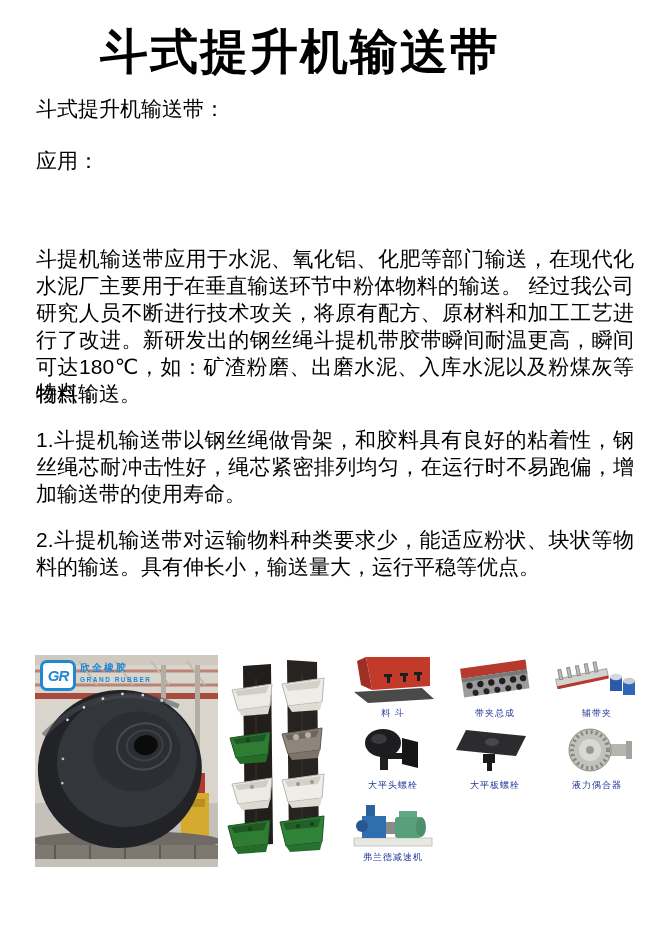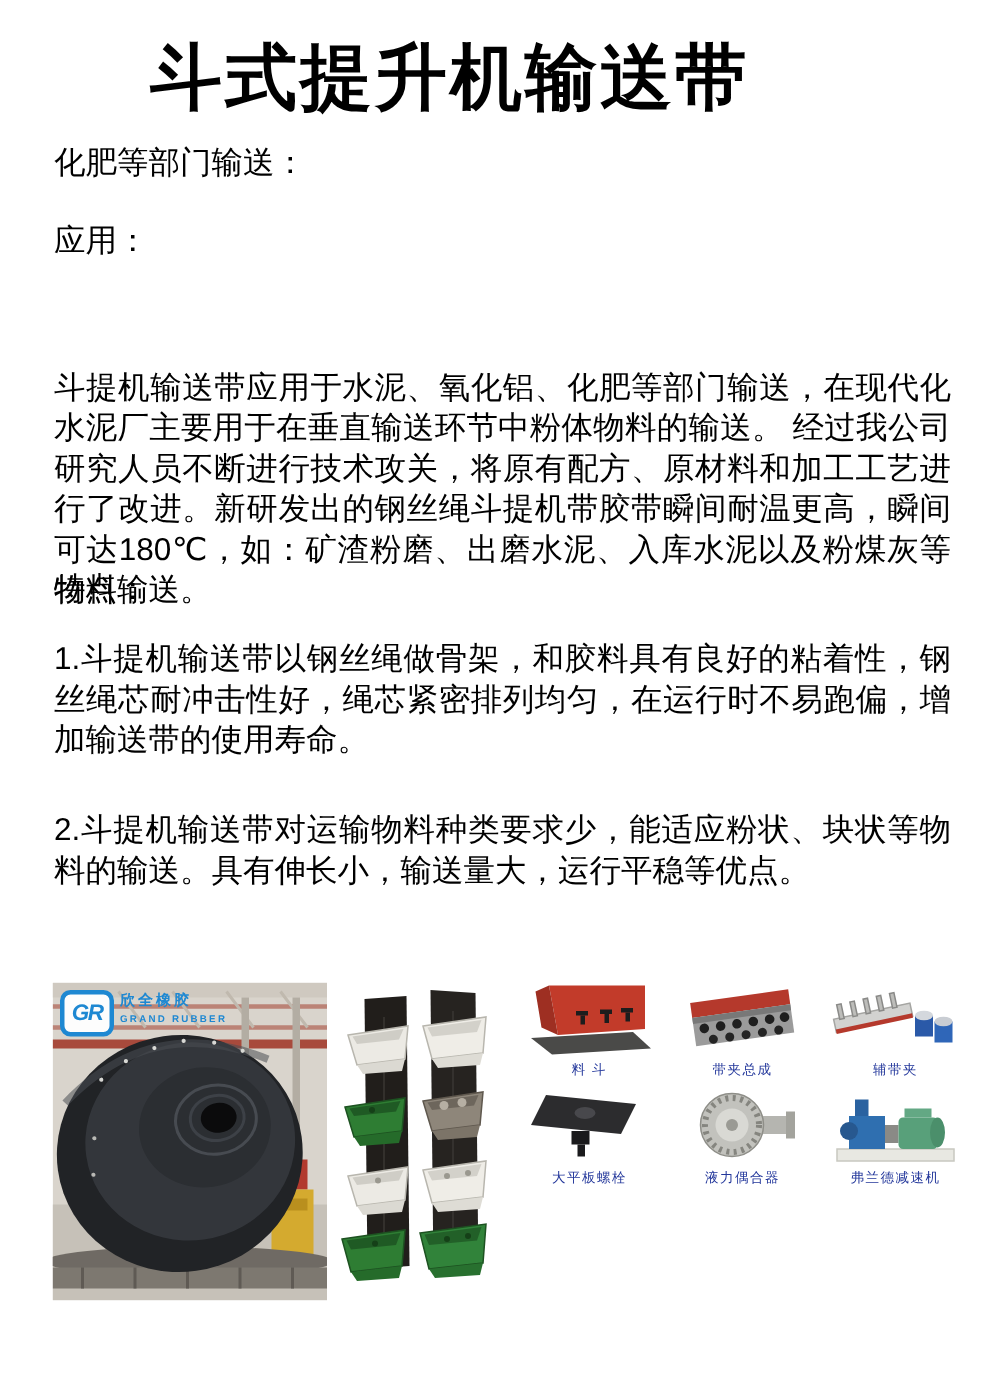--- a/index.html
+++ b/index.html
@@ -9,21 +9,21 @@
   .page-title{position:absolute;top:20px;left:0;width:600px;margin:0;text-align:center;
     font-size:48px;font-weight:700;letter-spacing:2px;}
 
   .bodyblock{position:absolute;left:36px;width:598px;font-size:21px;line-height:27px;
     text-align:justify;text-justify:inter-ideograph;}
   .b-intro{top:95px;}
   .b-apphead{top:147px;}
   .b-apppara{top:209px;margin-top:36px;}
   .b-feathead{top:379px;}
   .b-feat1{top:426px;}
-  .b-feat2{top:540px;}
+  .b-feat2{top:526px;}
 
   .gallery{position:absolute;left:0;top:648px;width:651px;height:230px;}
 
   
   .photo1{position:absolute;left:35px;top:7px;width:183px;height:212px;overflow:hidden;}
   .photo1 svg{display:block;}
   .logo{position:absolute;top:5px;left:5px;display:flex;align-items:flex-start;gap:4px;}
   .logo-mark{width:30px;height:25px;border:3px solid #1e88d2;border-radius:7px;background:#fdfdfd;
     color:#1e88d2;font-weight:700;font-style:italic;display:flex;align-items:center;justify-content:center;
     font-size:15px;letter-spacing:-1px;}
@@ -40,21 +40,21 @@
   .part-img{display:block;}
   .part-label{margin-top:3px;font-size:9px;color:#23379b;letter-spacing:1px;white-space:nowrap;}
 </style>
 </head>
 <body>
 
 <div class="page">
 
   <h1 class="page-title">斗式提升机输送带</h1>
 
-  <div class="bodyblock b-intro">化肥等部门输送：</div>
+  <div class="bodyblock b-intro">斗式提升机输送带：</div>
   <div class="bodyblock b-apphead">应用：</div>
   <div class="bodyblock b-apppara">斗提机输送带应用于水泥、氧化铝、化肥等部门输送，在现代化水泥厂主要用于在垂直输送环节中粉体物料的输送。 经过我公司研究人员不断进行技术攻关，将原有配方、原材料和加工工艺进行了改进。新研发出的钢丝绳斗提机带胶带瞬间耐温更高，瞬间可达180℃，如：矿渣粉磨、出磨水泥、入库水泥以及粉煤灰等物料输送。</div>
   <div class="bodyblock b-feathead">特点：</div>
   <div class="bodyblock b-feat1">1.斗提机输送带以钢丝绳做骨架，和胶料具有良好的粘着性，钢丝绳芯耐冲击性好，绳芯紧密排列均匀，在运行时不易跑偏，增加输送带的使用寿命。</div>
   <div class="bodyblock b-feat2">2.斗提机输送带对运输物料种类要求少，能适应粉状、块状等物料的输送。具有伸长小，输送量大，运行平稳等优点。</div>
 
   <div class="gallery">
 
     <div class="photo1">
       <svg width="183" height="212" viewBox="0 0 183 212">
@@ -215,20 +215,30 @@
             <rect x="44" y="13" width="3" height="10" fill="#bdbdba" stroke="#8a8a88"></rect>
           </g>
           <rect x="58" y="25" width="12" height="14" fill="#2a59a8"></rect>
           <ellipse cx="64" cy="25" rx="6" ry="3.2" fill="#d4d8dd"></ellipse>
           <rect x="71" y="29" width="12" height="14" fill="#2f66b8"></rect>
           <ellipse cx="77" cy="29" rx="6" ry="3.2" fill="#c9cdd3"></ellipse>
         </svg>
         <div class="part-label">辅带夹</div>
       </div>
 
+      <div class="cell">
+        <svg class="part-img" width="90" height="52" viewBox="0 0 90 52">
+          <rect x="32" y="26" width="8" height="20" fill="#202022"></rect>
+          <rect x="38" y="29" width="18" height="6" fill="#1b1b1d"></rect>
+          <polygon points="54,14 70,18 70,44 54,40" fill="#161618"></polygon>
+          <ellipse cx="35" cy="19" rx="18" ry="14" fill="#1d1d1f"></ellipse>
+          <ellipse cx="31" cy="15" rx="8" ry="5" fill="#3a3a3e"></ellipse>
+        </svg>
+        <div class="part-label">大平头螺栓</div>
+      </div>
 
       <div class="cell">
         <svg class="part-img" width="90" height="52" viewBox="0 0 90 52">
           <polygon points="16,6 76,12 66,32 6,26" fill="#2c2c2e"></polygon>
           <ellipse cx="42" cy="18" rx="7" ry="4" fill="#48484c"></ellipse>
           <rect x="33" y="30" width="12" height="9" fill="#1a1a1c"></rect>
           <rect x="37" y="39" width="5" height="8" fill="#1a1a1c"></rect>
         </svg>
         <div class="part-label">大平板螺栓</div>
       </div>

